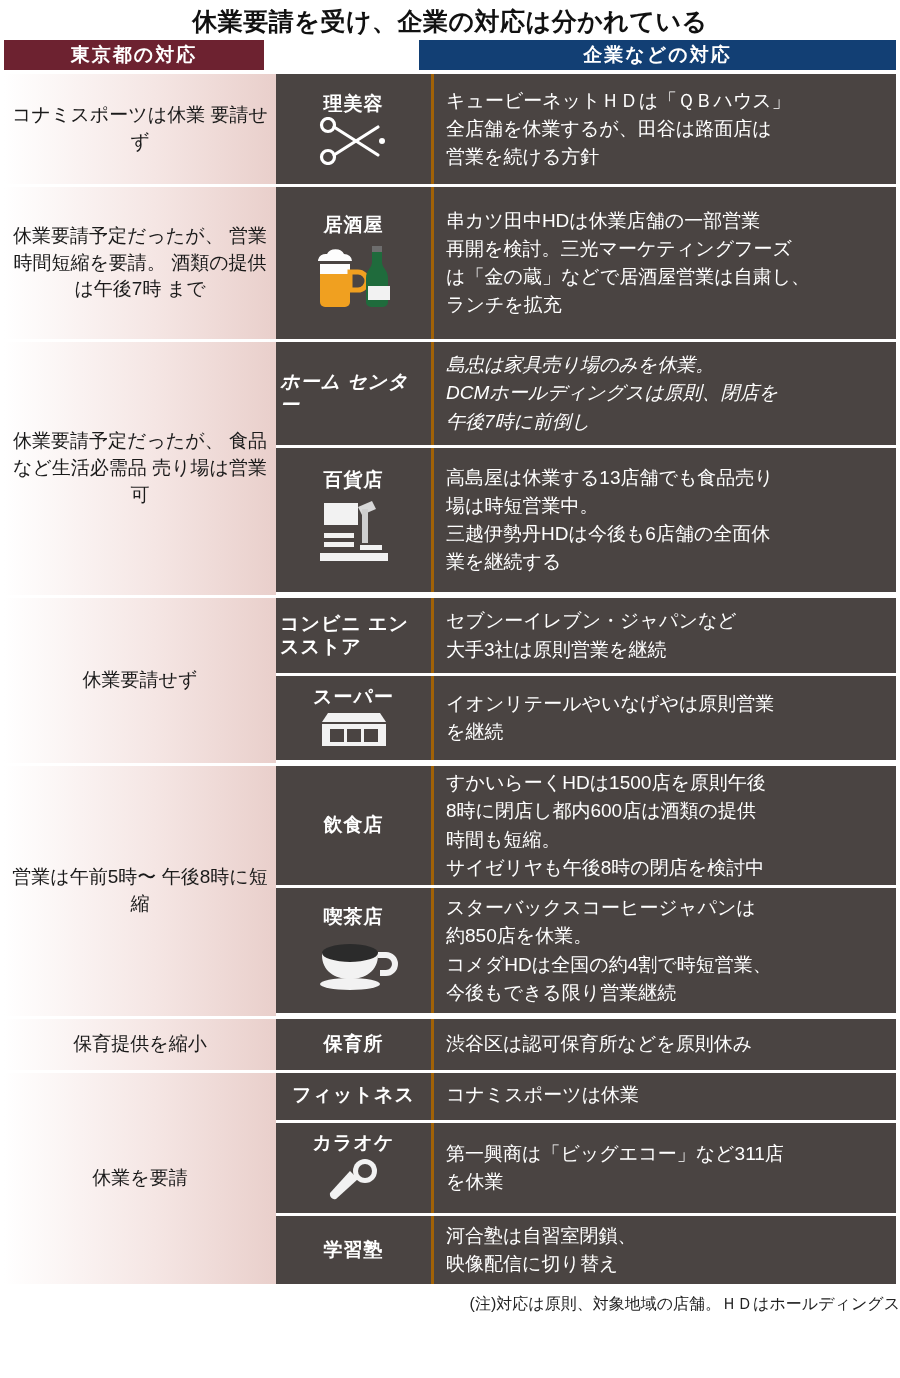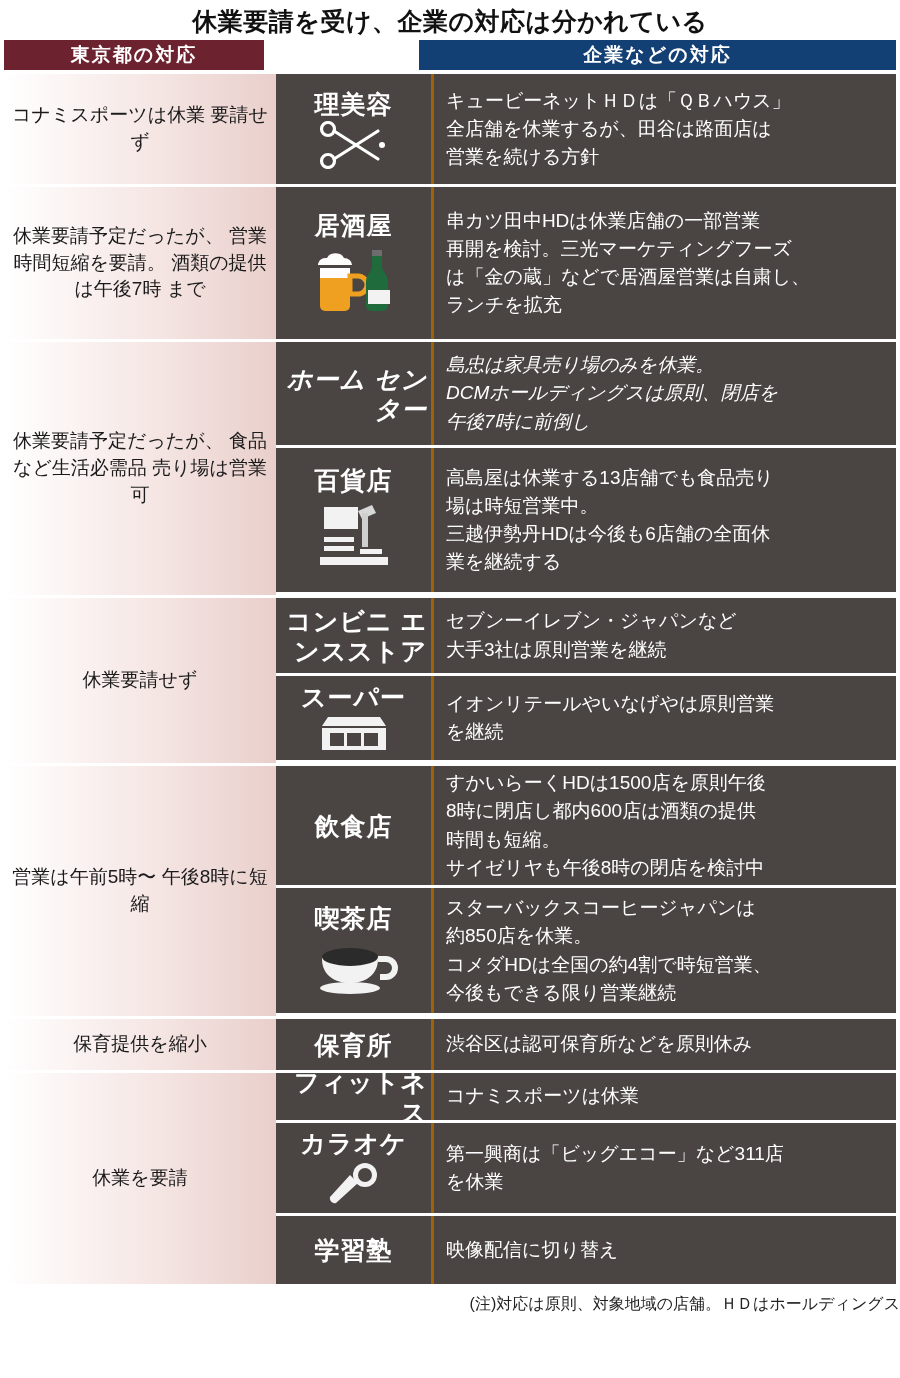--- a/index.html
+++ b/index.html
@@ -94,23 +94,23 @@
     background: #4a4442;
     color: #ffffff;
     display: flex;
     flex-direction: column;
     align-items: center;
     justify-content: center;
     padding: 6px 4px;
     gap: 2px;
   }
   .cat-label {
-    font-size: 25px;
+    font-size: 19px;
     font-weight: bold;
-    text-align: right;
+    text-align: left;
     line-height: 1.2;
     letter-spacing: 1px;
   }
   .cat-icon { display: flex; align-items: center; justify-content: center; }
   .desc {
     flex: 1 1 auto;
     background: #4a4442;
     color: #ffffff;
     font-size: 19px;
     line-height: 1.48;
@@ -376,21 +376,21 @@
       </div>
     </div>
 
     <div class="band">
       <div class="col-left" style="height:211px;">
         <div>
           <span>休業を要請</span>
         </div>
       </div>
       <div class="col-rest">
-        <div class="sub" style="height:50px;">
+        <div class="sub" style="height:50px;font-family:Liberation Mono, monospace;">
           <div class="cat">
             <div class="cat-label">フィットネス</div>
           </div>
           <div class="desc">
             <div>
               <span>コナミスポーツは休業</span>
             </div>
           </div>
         </div>
         <div class="sub" style="height:93px;">
@@ -410,20 +410,21 @@
               <span>を休業</span>
             </div>
           </div>
         </div>
         <div class="sub" style="height:68px;">
           <div class="cat">
             <div class="cat-label">学習塾</div>
           </div>
           <div class="desc">
             <div>
+              <span>河合塾は自習室閉鎖、</span>
               <span>映像配信に切り替え</span>
             </div>
           </div>
         </div>
       </div>
     </div>
 
   </div>
 
   <div id="note">(注)対応は原則、対象地域の店舗。ＨＤはホールディングス</div>

